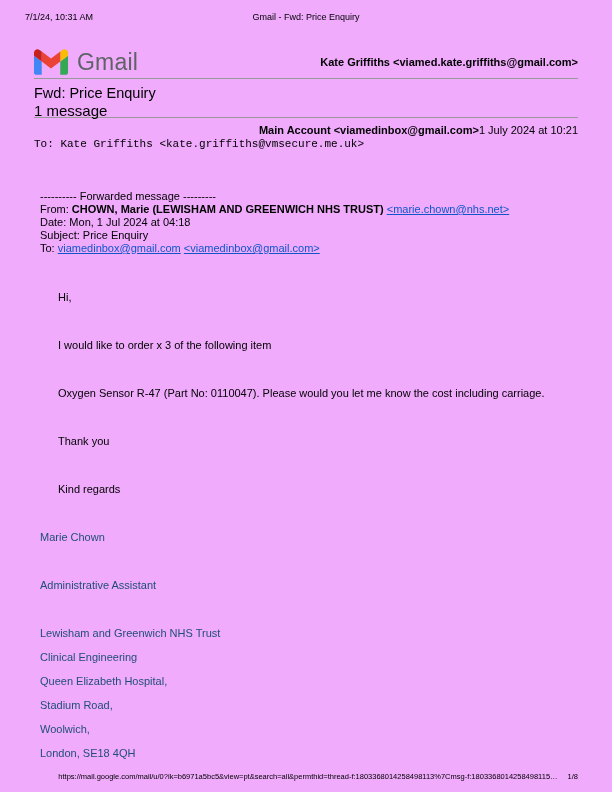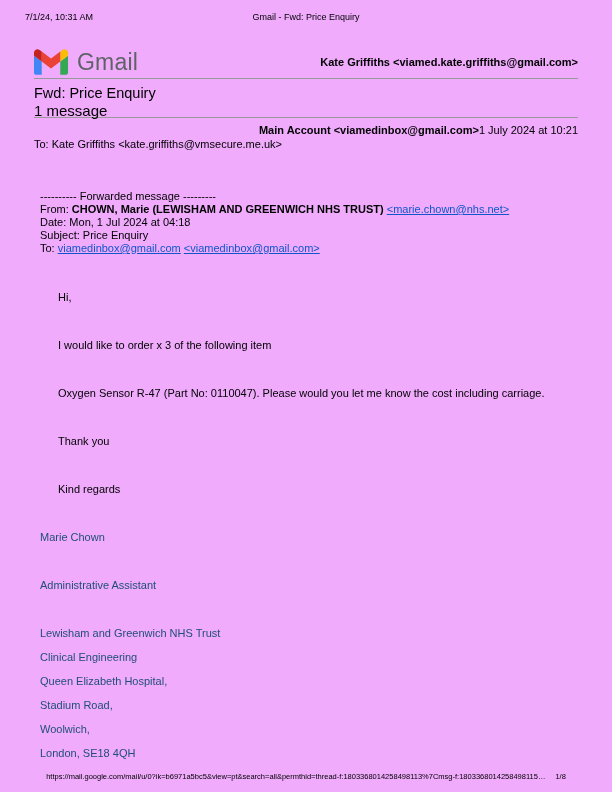--- a/index.html
+++ b/index.html
@@ -54,21 +54,21 @@
   .msg-count { margin-top: 4px; font-size: 15px; line-height: 12px; }
 
   .sender-row {
     margin-top: 6px;
     display: flex;
     justify-content: flex-end;
     font-size: 11px;
     line-height: 12px;
   }
   .sender-row .sender { font-weight: bold; }
-  .to-line { margin-top: 2px; font-size: 11px; line-height: 12px; }
+  .to-line { margin-top: 2px; font-size: 11px; line-height: 12px; font-family: Liberation Mono, monospace; }
 
   .msg-body { padding-left: 6px; font-size: 11px; line-height: 13px; }
 
   .fwd-block { margin-top: 40px; }
   .fwd-block div { line-height: 13px; }
   .fwd-from-name { font-weight: bold; }
   a.link, .link { color: #1155cc; text-decoration: underline; cursor: pointer; }
 
   .para { margin-top: 0; margin-bottom: 35px; padding-left: 18px; }
   .body-paras { margin-top: 36px; }
@@ -77,21 +77,21 @@
   .sig-name { margin-bottom: 35px; }
 
   .print-footer {
     position: absolute;
     bottom: 11px;
     left: 34px;
     right: 34px;
     font-size: 7.5px;
     color: #000;
     display: flex;
-    justify-content: center;
+    justify-content: flex-end;
     align-items: baseline;
   }
   .footer-url {
     max-width: 525px;
     white-space: nowrap;
     overflow: hidden;
   }
   .footer-page { padding-left: 10px; }
 </style>
 </head>

